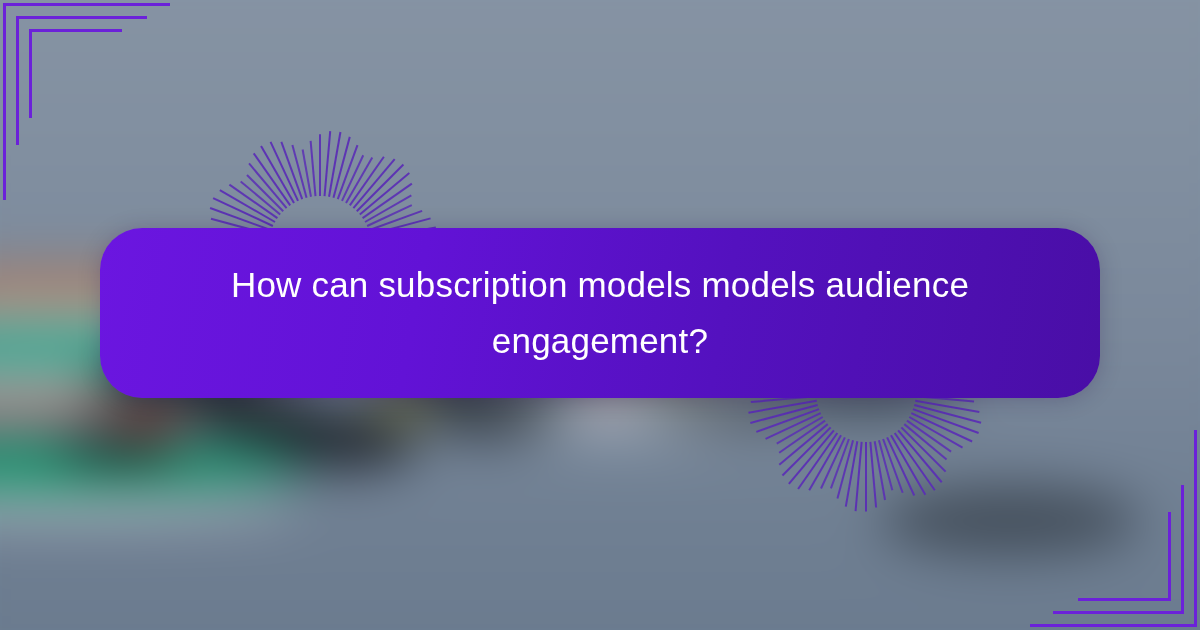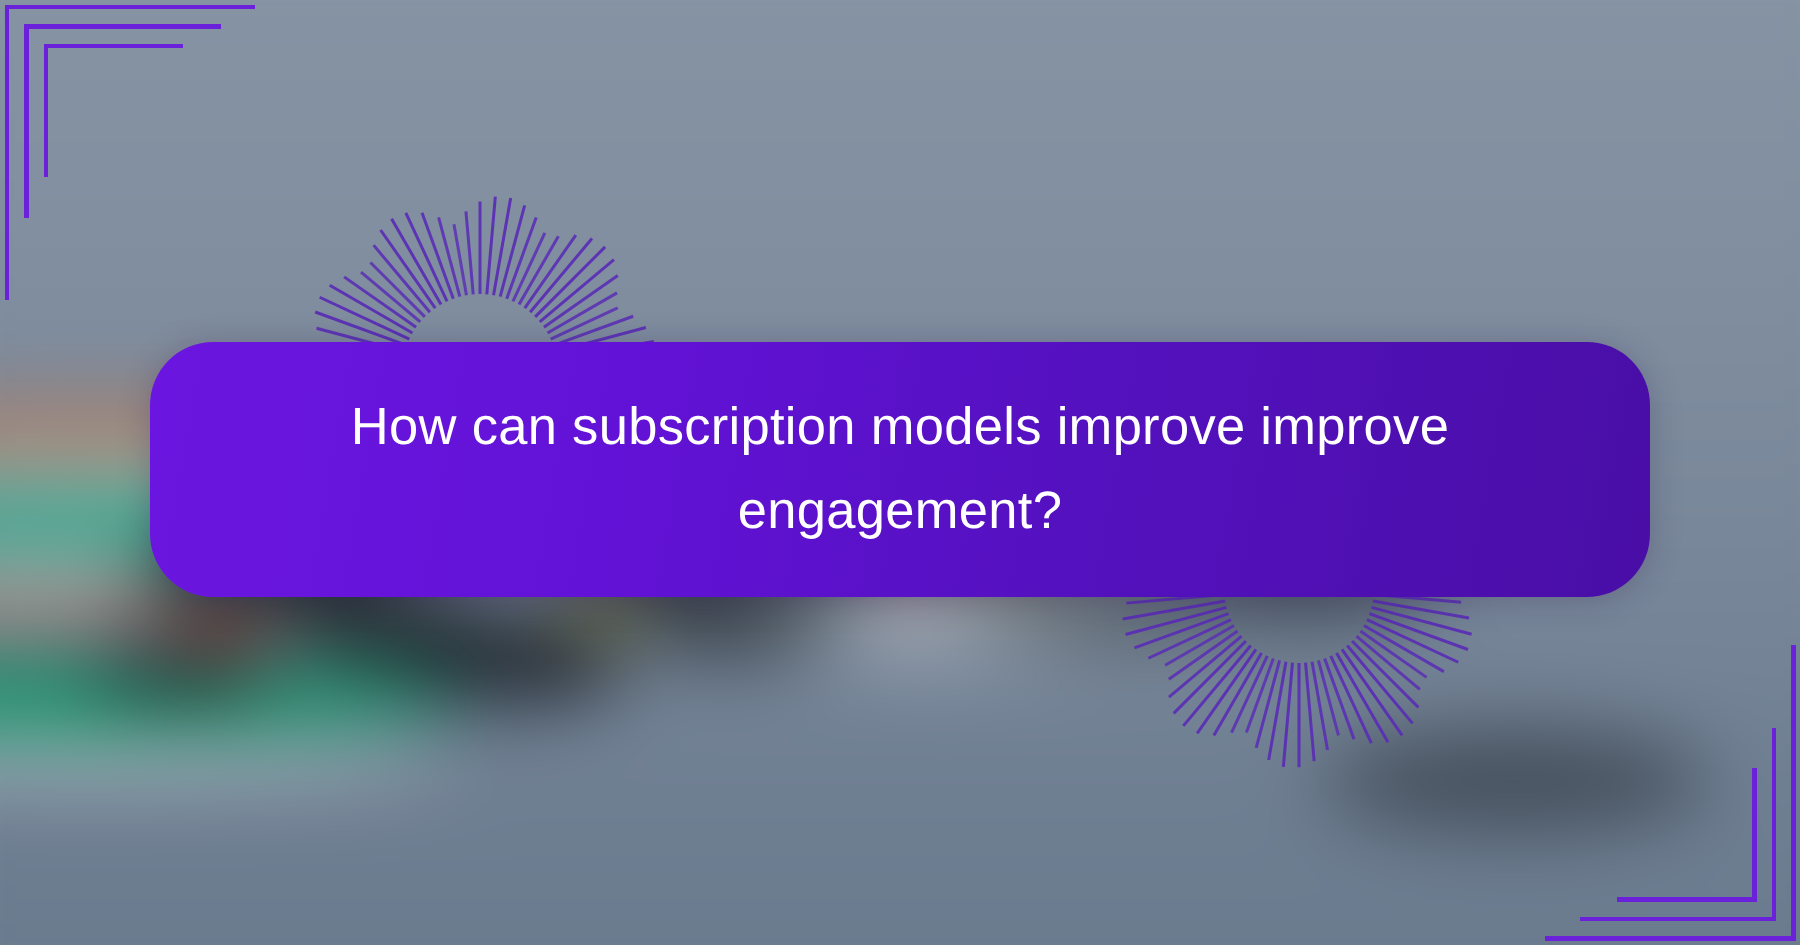--- a/index.html
+++ b/index.html
@@ -331,16 +331,16 @@
 
   <svg class="corner corner-br" width="200" height="200" viewBox="0 0 200 200">
     <g stroke="#6b21d9" stroke-width="3" fill="none" shape-rendering="crispEdges">
       <path d="M 195.5 0 L 195.5 195.5 L 30 195.5"></path>
       <path d="M 182.5 55 L 182.5 182.5 L 53 182.5"></path>
       <path d="M 169.5 82 L 169.5 169.5 L 78 169.5"></path>
     </g>
   </svg>
 
   <div class="card">
-    <div class="card-text">How can subscription models improve improve engagement?</div>
+    <div class="card-text">How can subscription models models audience engagement?</div>
   </div>
 
 </div>
 
 </body></html>

